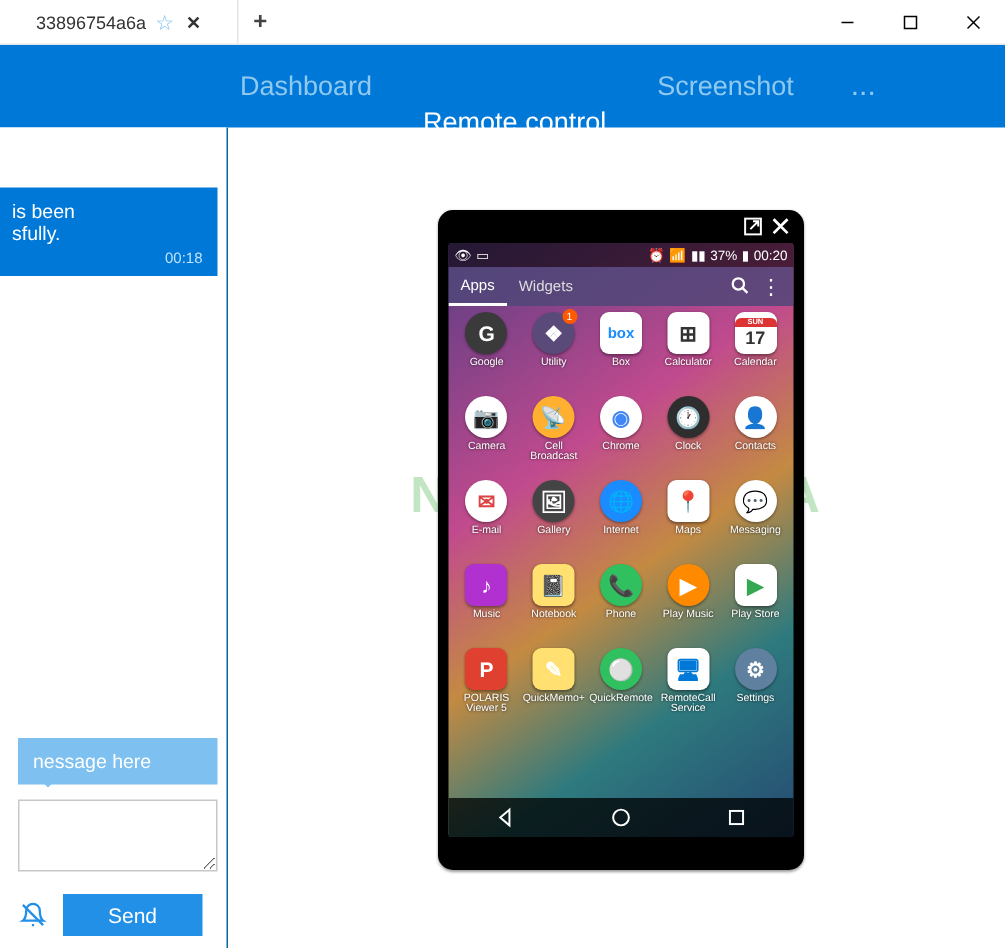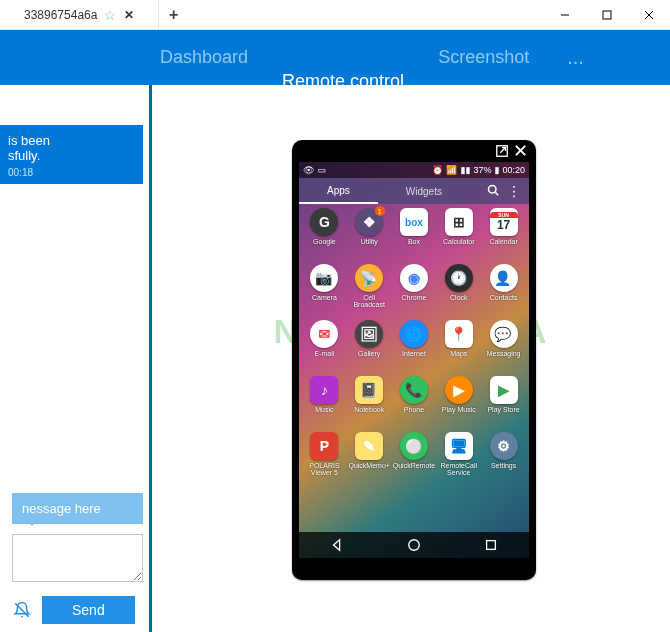--- a/index.html
+++ b/index.html
@@ -16,23 +16,23 @@
 .win-controls svg { width: 10px; height: 10px; }
 
 
 .header { height: 55px; background: #0078d7; display: flex; align-items: center; padding-left: 160px; gap: 34px; }
 .header .item { color: #8fc9f0; font-size: 18px; cursor: pointer; white-space: nowrap; }
 .header .item.active { color: #fff; font-weight: 500; margin-top: 48px; }
 .header .more { color: #8fc9f0; font-size: 20px; margin-left: 4px; cursor: pointer; }
 
 
 .layout { display: flex; height: calc(632px - 85px); }
-.sidebar { width: 152px; border-right: 3px solid #0369a1; position: relative; background: #fff; }
+.sidebar { width: 152px; border-right: 1px solid #0369a1; position: relative; background: #fff; }
 .bubble { background: #0078d7; color: #fff; font-size: 13px; padding: 8px 10px 6px 8px; margin: 40px 6px 0 0; position: relative; }
-.bubble .time { display: block; text-align: left; font-size: 10px; color: #bfe3fb; margin-top: 4px; }
+.bubble .time { display: block; text-align: right; font-size: 10px; color: #bfe3fb; margin-top: 4px; }
 .side-bottom { position: absolute; bottom: 0; left: 12px; right: 6px; }
 .hint-bubble { background: #7ec0ef; color: #fff; font-size: 13px; padding: 8px 10px; margin-bottom: 10px; position: relative; }
 .hint-bubble::after { content: ""; position: absolute; left: 14px; bottom: -8px; border: 6px solid transparent; border-top-color: #7ec0ef; }
 .msg-input { width: 100%; height: 48px; border: 1px solid #c7c7c7; margin-bottom: 10px; background: #fff; }
 .side-actions { display: flex; align-items: center; gap: 10px; margin-bottom: 8px; }
 .bell { width: 20px; height: 18px; color: #2390e8; }
 .send-btn { background: #2390e8; color: #fff; border: none; padding: 6px 30px; font-size: 14px; cursor: pointer; }
 
 .content { flex: 1; position: relative; }
 .watermark { position: absolute; left: 50%; top: 45%; transform: translate(-50%, -50%); font-size: 34px; font-weight: 700; color: #bce4bd; letter-spacing: 2px; opacity: .9; z-index: 0; }
@@ -43,21 +43,21 @@
 .pop-controls span { color: #fff; font-size: 16px; cursor: pointer; display: inline-flex; align-items: center; }
 .pop-controls svg { width: 14px; height: 14px; }
 
 .screen { width: 100%; height: 100%; background: linear-gradient(145deg, #5a3d84 0%, #c14a8e 35%, #c48a42 55%, #2e7a7e 75%, #254a72 100%); border-radius: 2px; position: relative; overflow: hidden; }
 
 .status-bar { height: 16px; background: rgba(0,0,0,.6); color: #fff; font-size: 9px; display: flex; align-items: center; padding: 0 4px; justify-content: space-between; }
 .status-left, .status-right { display: flex; align-items: center; gap: 3px; }
 .status-left span, .status-right span { display: inline-flex; }
 
 .tabrow { height: 26px; background: rgba(80,70,120,.85); display: flex; align-items: center; color: #ddd; font-size: 10px; }
-.tabrow .t { flex: 0 0 auto; padding: 0 28px; height: 100%; display: flex; align-items: center; cursor: pointer; }
+.tabrow .t { flex: 0 0 auto; padding: 0 8px; height: 100%; display: flex; align-items: center; cursor: pointer; }
 .tabrow .t.active { color: #fff; border-bottom: 2px solid #fff; }
 .tabrow .srch { margin-left: auto; padding: 0 8px; color: #fff; }
 .tabrow .dots { padding: 0 8px 0 0; color: #fff; font-size: 14px; }
 
 .apps { padding: 4px 4px; display: grid; grid-template-columns: repeat(5, 1fr); grid-auto-rows: 54px; gap: 2px; }
 .app { display: flex; flex-direction: column; align-items: center; justify-content: flex-start; cursor: pointer; position: relative; }
 .app .ic { width: 28px; height: 28px; border-radius: 6px; display: flex; align-items: center; justify-content: center; font-size: 14px; color: #fff; margin-bottom: 2px; font-weight: bold; box-shadow: 0 1px 2px rgba(0,0,0,.4); }
 .app .lbl { font-size: 7px; color: #fff; text-align: center; line-height: 1.05; text-shadow: 0 0 2px rgba(0,0,0,.8); }
 .app .badge { position: absolute; top: -2px; right: 6px; background: #ff5a00; color: #fff; font-size: 7px; border-radius: 50%; width: 10px; height: 10px; display: flex; align-items: center; justify-content: center; }
 .ic.circle { border-radius: 50%; }

